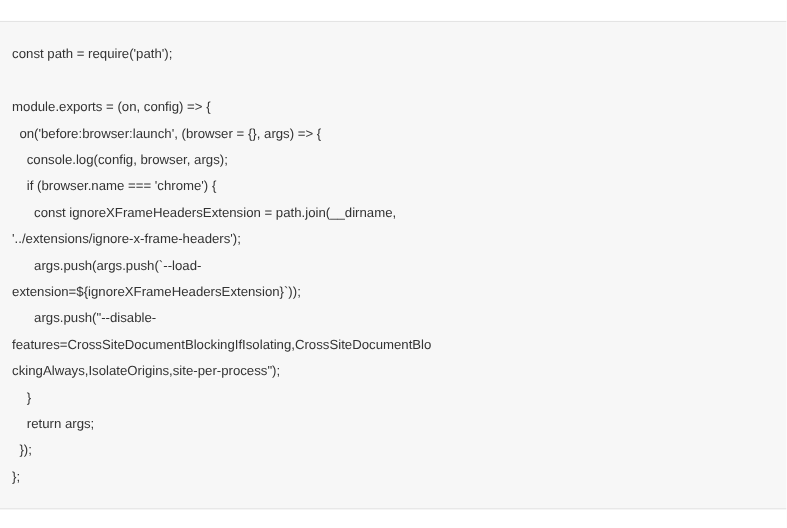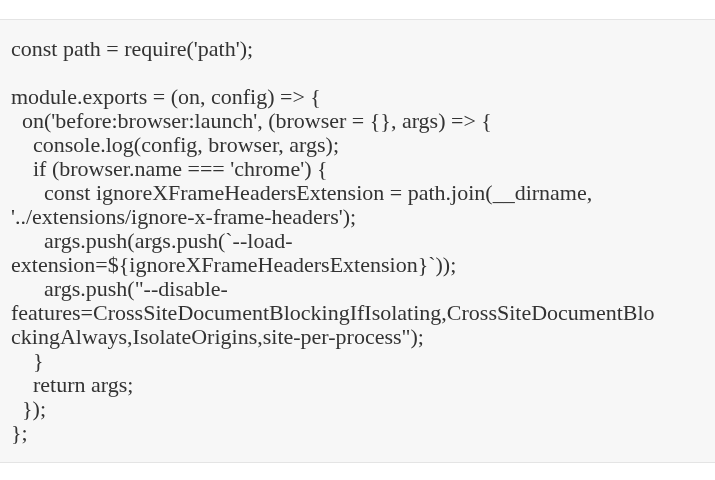--- a/index.html
+++ b/index.html
@@ -18,22 +18,22 @@
     background: var(--page-background);
     font-family: "Liberation Sans", sans-serif;
   }
   .code-block {
     margin: 19px 0 0 0;
     width: 715px;
     background: var(--block-background);
     border-top: 1px solid var(--block-border);
     border-bottom: 1px solid var(--block-border);
     padding: 17px 10px 17px 11px;
-    font-family: Liberation Serif, serif;
-    font-size: 22px;
+    font-family: Liberation Sans, sans-serif;
+    font-size: 12px;
     line-height: 24px;
     color: var(--code-text);
     white-space: pre;
     overflow: hidden;
     letter-spacing: 0;
   }
 </style>
 </head>
 <body>
 

